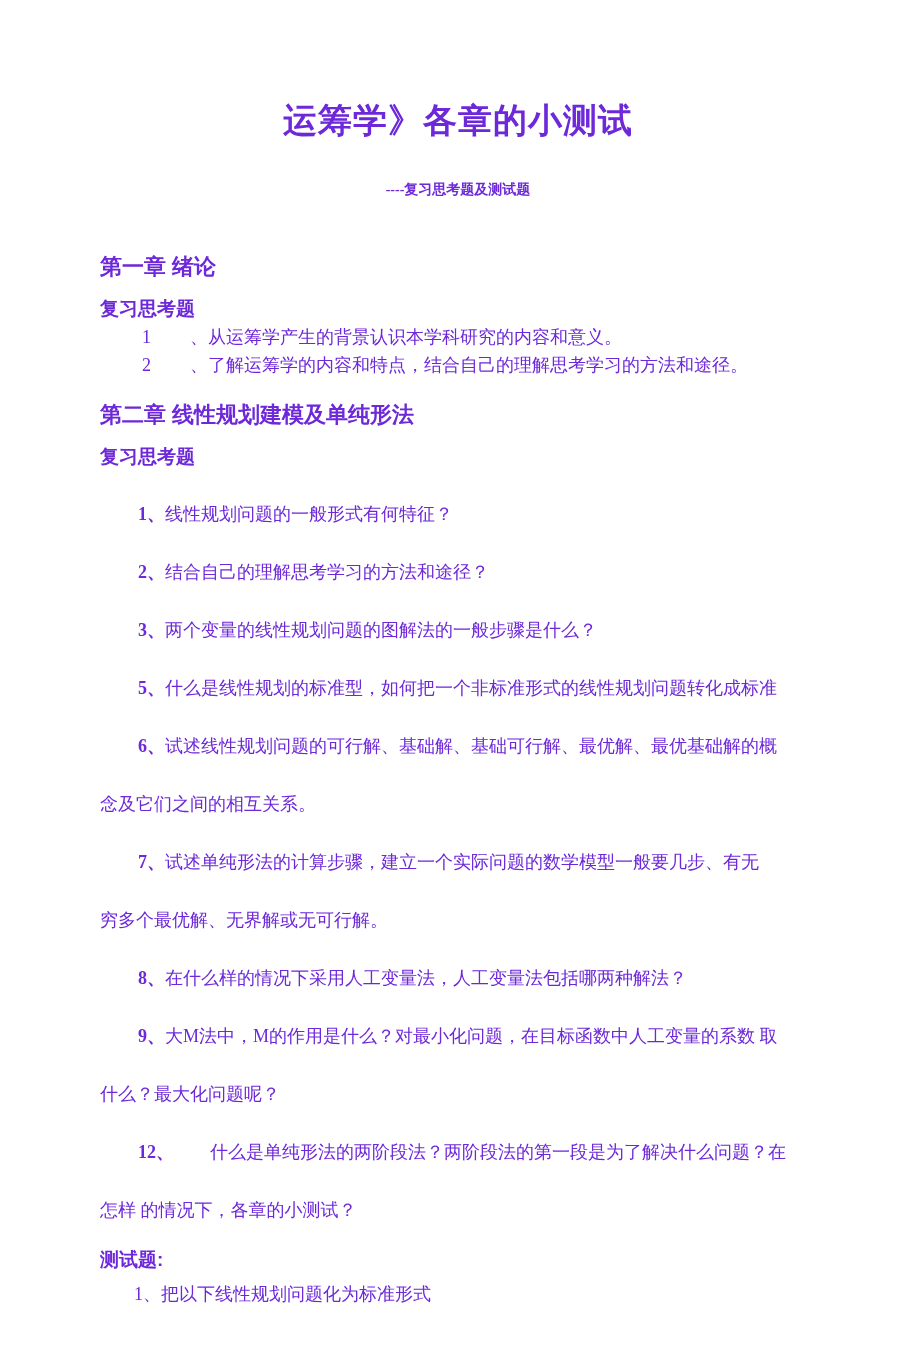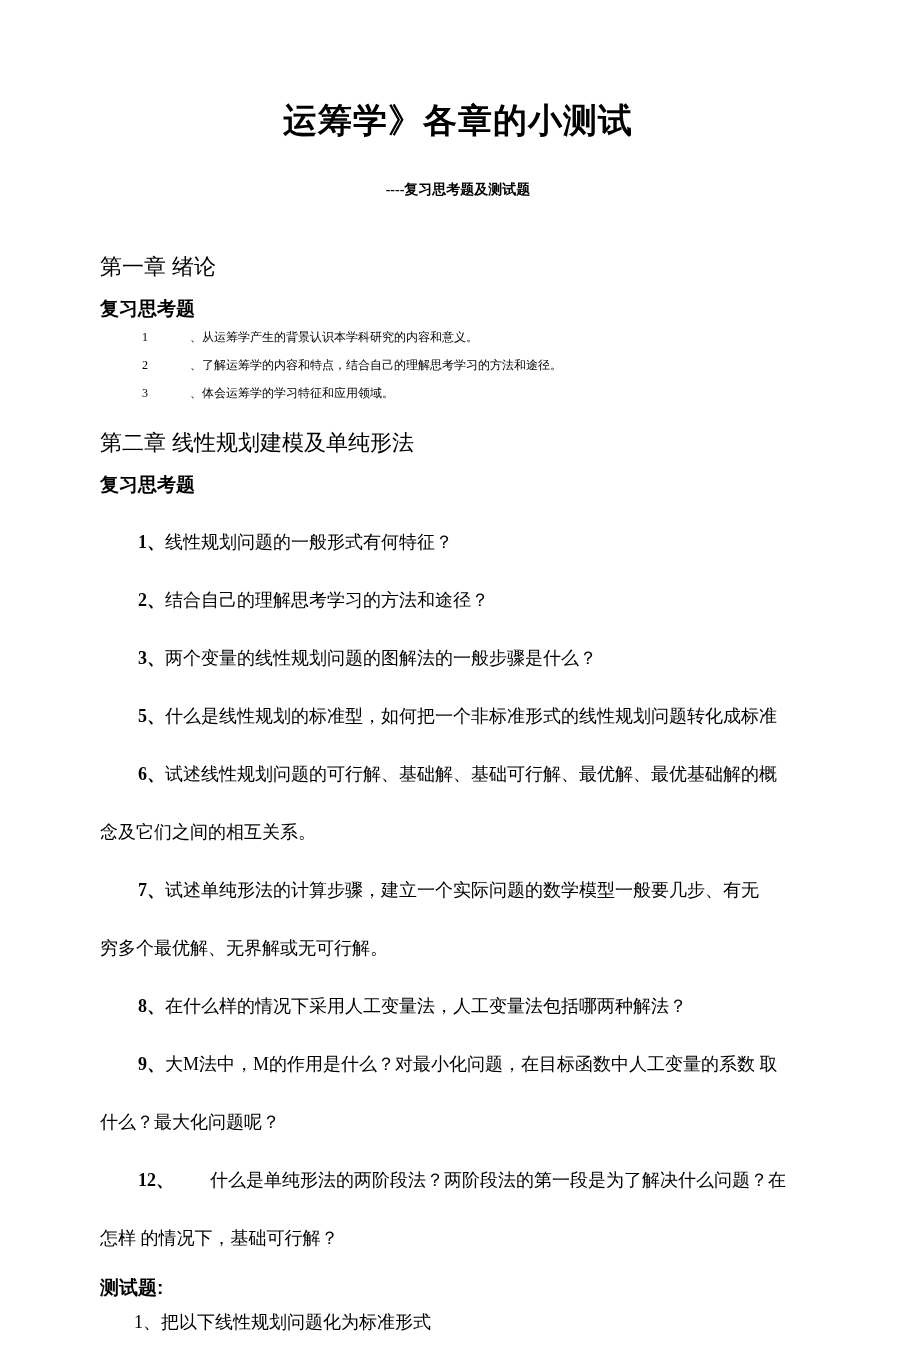--- a/index.html
+++ b/index.html
@@ -5,21 +5,21 @@
   html, body {
     margin: 0;
     padding: 0;
     background: #ffffff;
   }
   .page {
     position: relative;
     width: 920px;
     height: 1345px;
     background: #ffffff;
-    color: #000000;
+    color: #6d28d9;
     font-family: "Liberation Serif", serif;
     overflow: hidden;
   }
   .content {
     position: absolute;
     left: 100px;
     top: 0;
     width: 716px;
   }
   .doc-title {
@@ -34,39 +34,39 @@
   .doc-subtitle {
     margin-top: 36px;
     font-size: 14px;
     line-height: 26px;
     font-weight: 700;
     text-align: center;
     white-space: nowrap;
   }
   .chapter-heading {
     font-family: "Liberation Sans", sans-serif;
-    font-weight: 400;
+    font-weight: 700;
     font-size: 22px;
     line-height: 26px;
     white-space: nowrap;
   }
   .h-ch1 { margin-top: 51px; }
   .h-ch2 { margin-top: 23px; }
   .sub-label {
     font-family: "Liberation Sans", sans-serif;
     font-weight: 700;
     font-size: 19px;
     line-height: 23px;
     white-space: nowrap;
   }
   .review1, .review2 { margin-top: 17px; }
   .h-test { margin-top: 26px; }
   .list { margin-top: 3px; }
   .ch1-line {
-    font-size: 12px;
+    font-size: 18px;
     line-height: 28px;
     padding-left: 42px;
     white-space: nowrap;
   }
   .ch1-num {
     display: inline-block;
     width: 48px;
   }
   .ch2-line {
     font-size: 18px;
@@ -97,23 +97,20 @@
     <div class="chapter-heading h-ch1">第一章 绪论</div>
     <div class="sub-label review1">复习思考题</div>
 
     <div class="list">
       <div class="ch1-line">
         <span class="ch1-num">1</span><span>、从运筹学产生的背景认识本学科研究的内容和意义。</span>
       </div>
       <div class="ch1-line">
         <span class="ch1-num">2</span><span>、了解运筹学的内容和特点，结合自己的理解思考学习的方法和途径。</span>
       </div>
-      <div class="ch1-line">
-        <span class="ch1-num">3</span><span>、体会运筹学的学习特征和应用领域。</span>
-      </div>
     </div>
 
     <div class="chapter-heading h-ch2">第二章 线性规划建模及单纯形法</div>
     <div class="sub-label review2">复习思考题</div>
 
     <div class="list">
       <div class="ch2-line ind">
         <span class="qnum">1、</span><span>线性规划问题的一般形式有何特征？</span>
       </div>
       <div class="ch2-line ind">
@@ -143,21 +140,21 @@
       <div class="ch2-line ind">
         <span class="qnum">9、</span><span>大M法中，M的作用是什么？对最小化问题，在目标函数中人工变量的系数 取</span>
       </div>
       <div class="ch2-line cont">
         <span>什么？最大化问题呢？</span>
       </div>
       <div class="ch2-line ind">
         <span class="qnum">12、</span><span>　　什么是单纯形法的两阶段法？两阶段法的第一段是为了解决什么问题？在</span>
       </div>
       <div class="ch2-line cont">
-        <span>怎样 的情况下，基础可行解？</span>
+        <span>怎样 的情况下，各章的小测试？</span>
       </div>
     </div>
 
     <div class="sub-label h-test">测试题:</div>
     <div class="test-line">
       <span>1、</span><span>把以下线性规划问题化为标准形式</span>
     </div>
 
   </div>
 </div>

